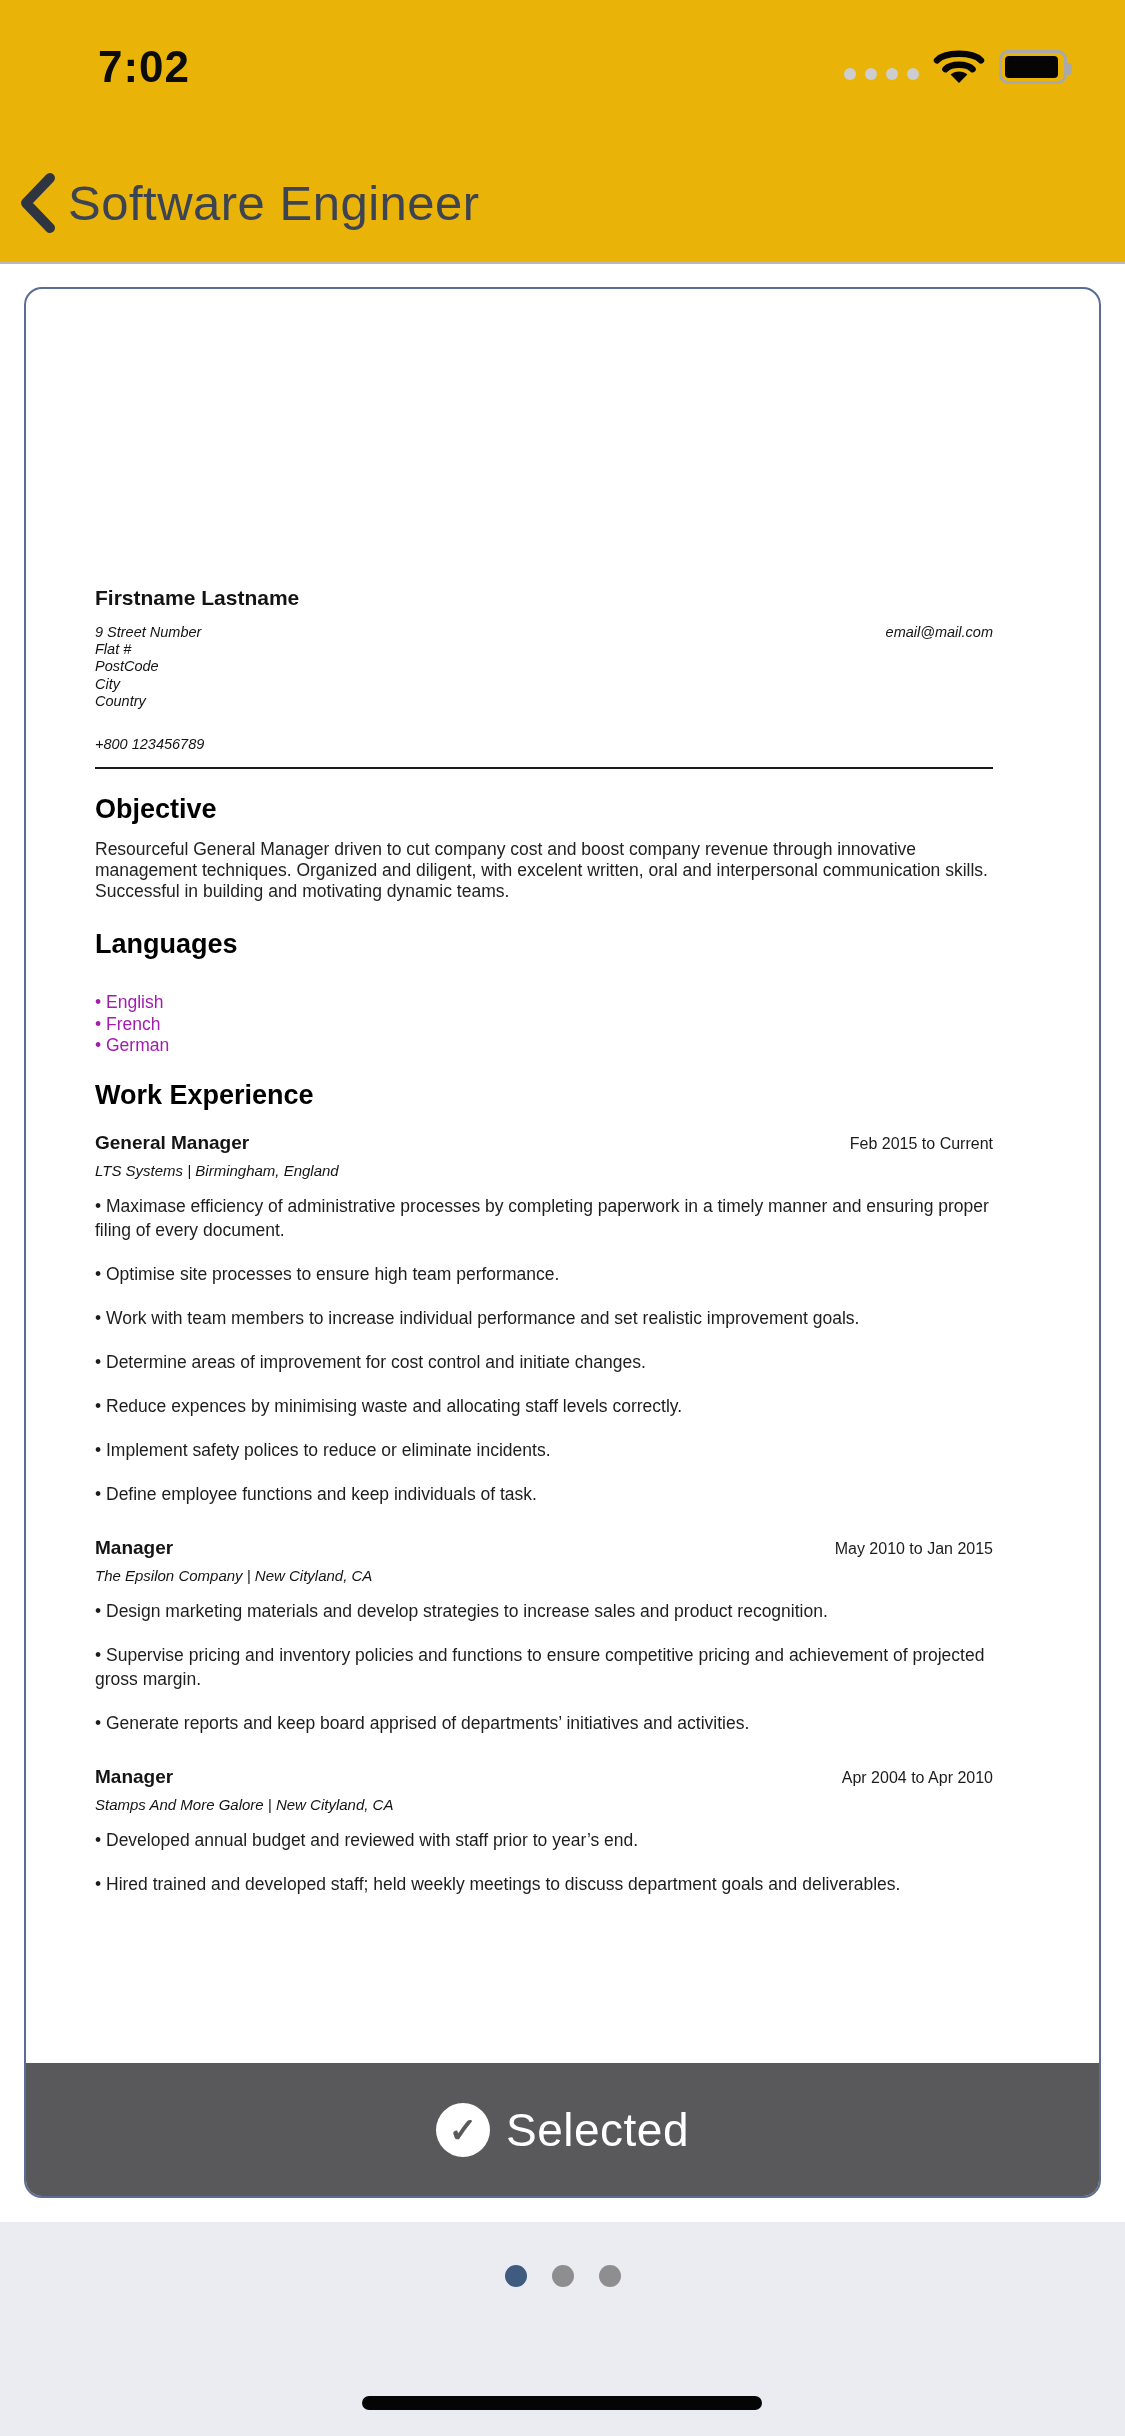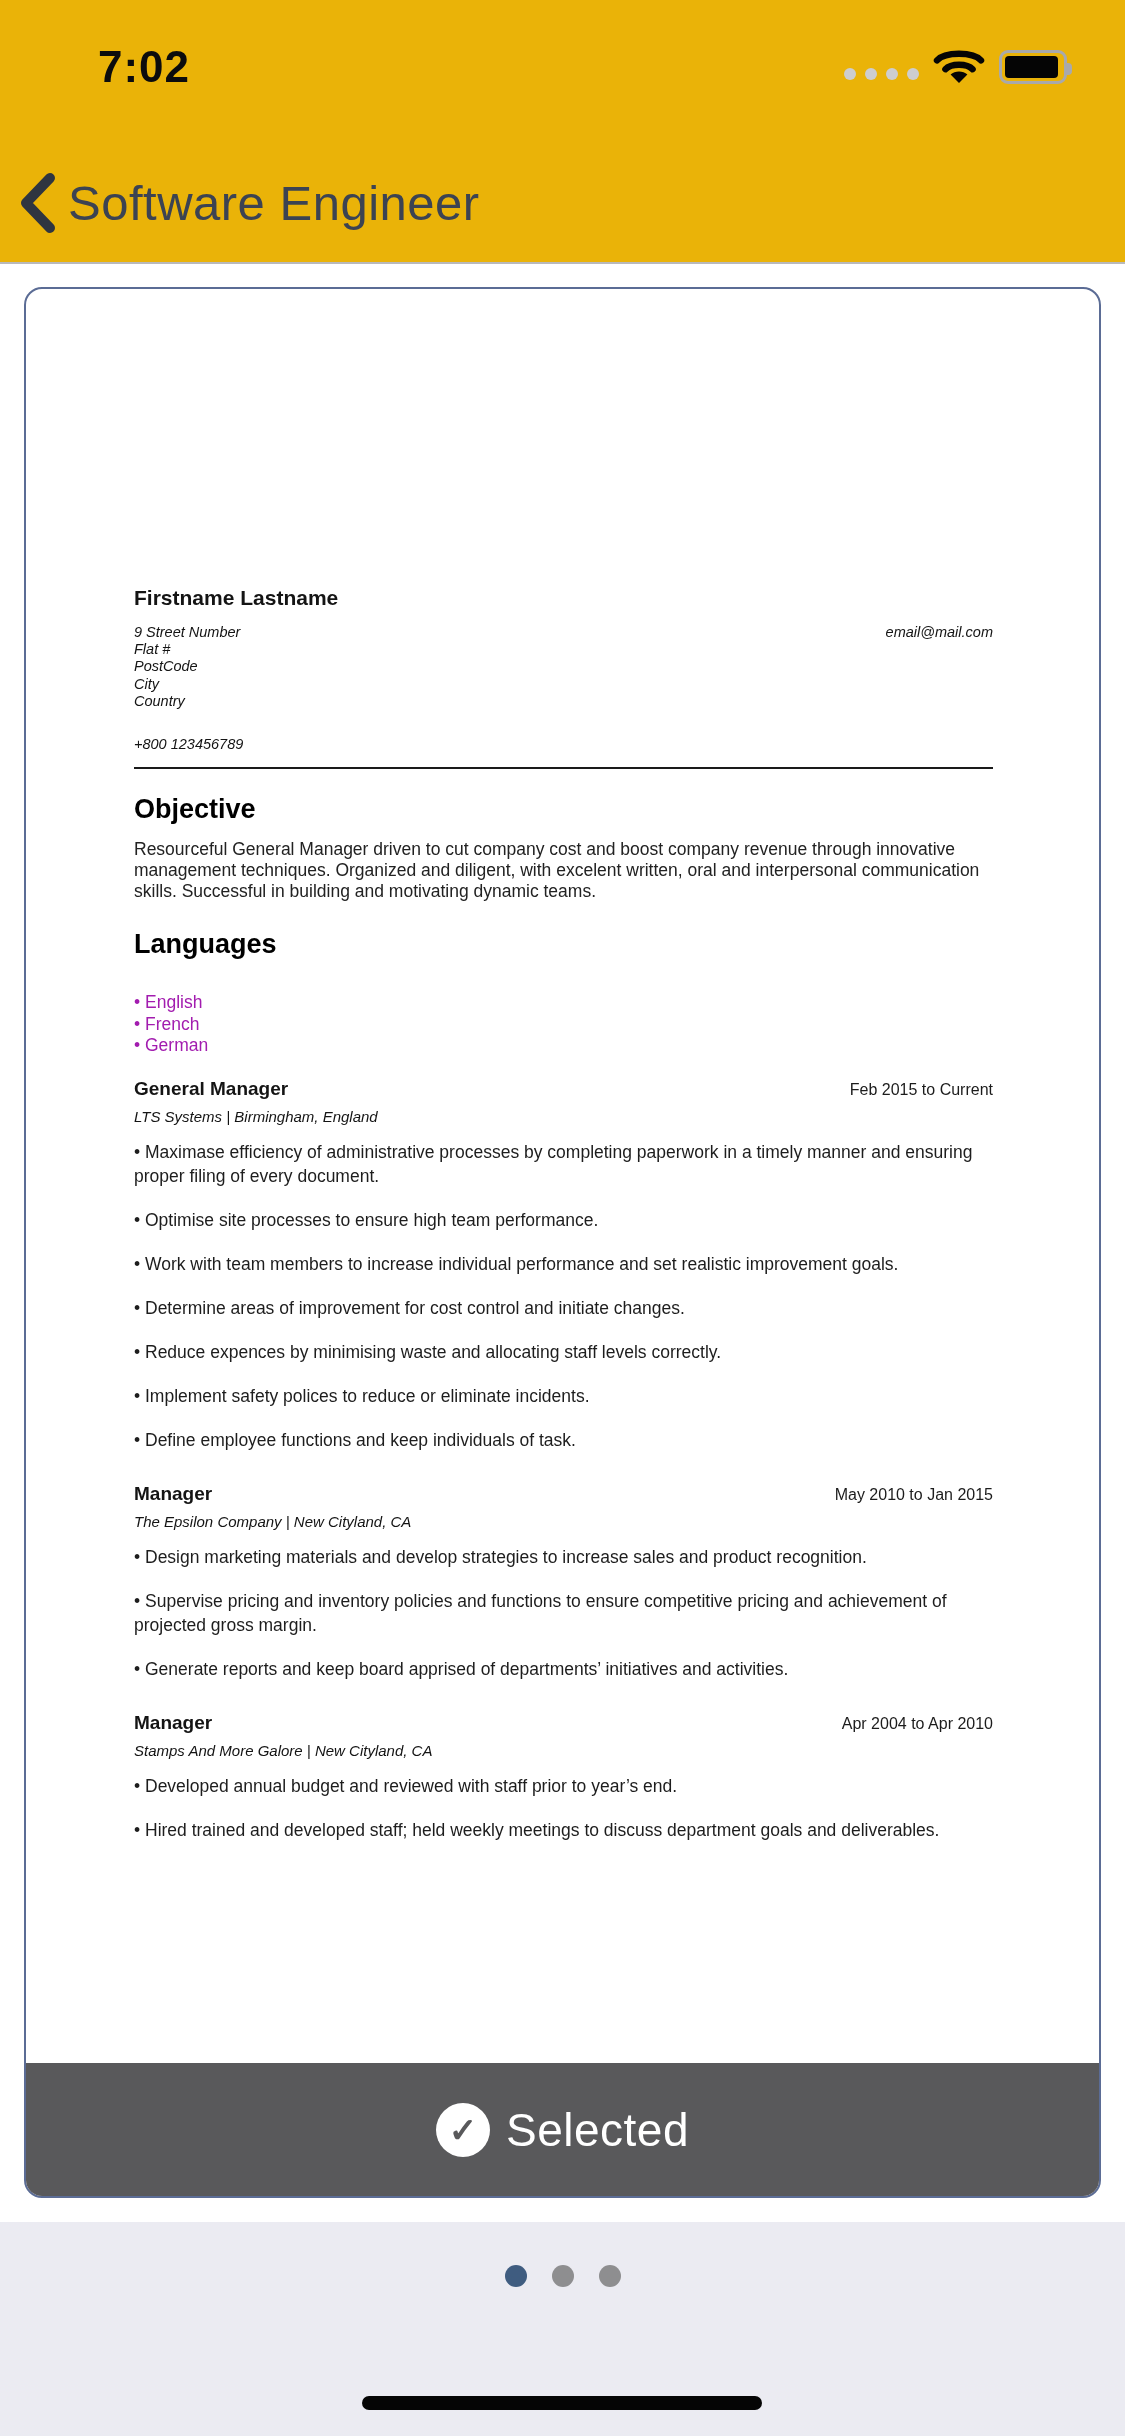--- a/index.html
+++ b/index.html
@@ -21,21 +21,21 @@
   .battery .tip { position:absolute; right:-8px; top:10px; width:5px; height:12px; background:#a9a9ab;
                   border-radius:0 4px 4px 0; }
   .nav-bar { position:absolute; left:0; top:148px; width:1022px; height:110px;
              display:flex; align-items:center; }
   .back-chevron { margin-left:16px; flex:0 0 auto; cursor:pointer; }
   .page-title { font-size:49px; color:#3c4352; margin-left:8px; letter-spacing:0.5px; }
 
   
   .card { position:absolute; left:24px; top:287px; width:1077px; height:1911px;
           background:#ffffff; border:2px solid #5b6c95; border-radius:18px; overflow:hidden; }
-  .resume { padding:296px 106px 0 108px; color:#141414; }
+  .resume { padding:296px 106px 0 69px; color:#141414; }
 
   .resume-name { font-size:21px; font-weight:700; line-height:25px; margin-bottom:14px; }
   .contact-row { display:flex; justify-content:space-between; align-items:flex-start; }
   .address-block div { font-style:italic; font-size:14.5px; line-height:17.2px; }
   .email { font-style:italic; font-size:14.5px; line-height:17.2px; }
   .phone { margin-top:26px; font-style:italic; font-size:14.5px; line-height:17px; }
   .resume hr { border:none; border-top:2px solid #1a1a1a; margin-top:14px; }
 
   .resume h2 { font-size:27px; font-weight:700; line-height:32px; color:#000; }
   .h-objective { margin:24px 0 14px; }
@@ -129,20 +129,21 @@
       <h2 class="h-objective">Objective</h2>
       <p class="objective-text">Resourceful General Manager driven to cut company cost and boost company revenue through innovative management techniques. Organized and diligent, with excelent written, oral and interpersonal communication skills. Successful in building and motivating dynamic teams.</p>
 
       <h2 class="h-languages">Languages</h2>
       <ul class="lang-list">
         <li>English</li>
         <li>French</li>
         <li>German</li>
       </ul>
 
+      <h2 class="h-work">Work Experience</h2>
 
       <div class="job">
         <div class="job-head">
           <span class="job-title">General Manager</span>
           <span class="job-dates">Feb 2015 to Current</span>
         </div>
         <div class="job-company">LTS Systems | Birmingham, England</div>
         <p class="bullet">Maximase efficiency of administrative processes by completing paperwork in a timely manner and ensuring proper filing of every document.</p>
         <p class="bullet">Optimise site processes to ensure high team performance.</p>
         <p class="bullet">Work with team members to increase individual performance and set realistic improvement goals.</p>

